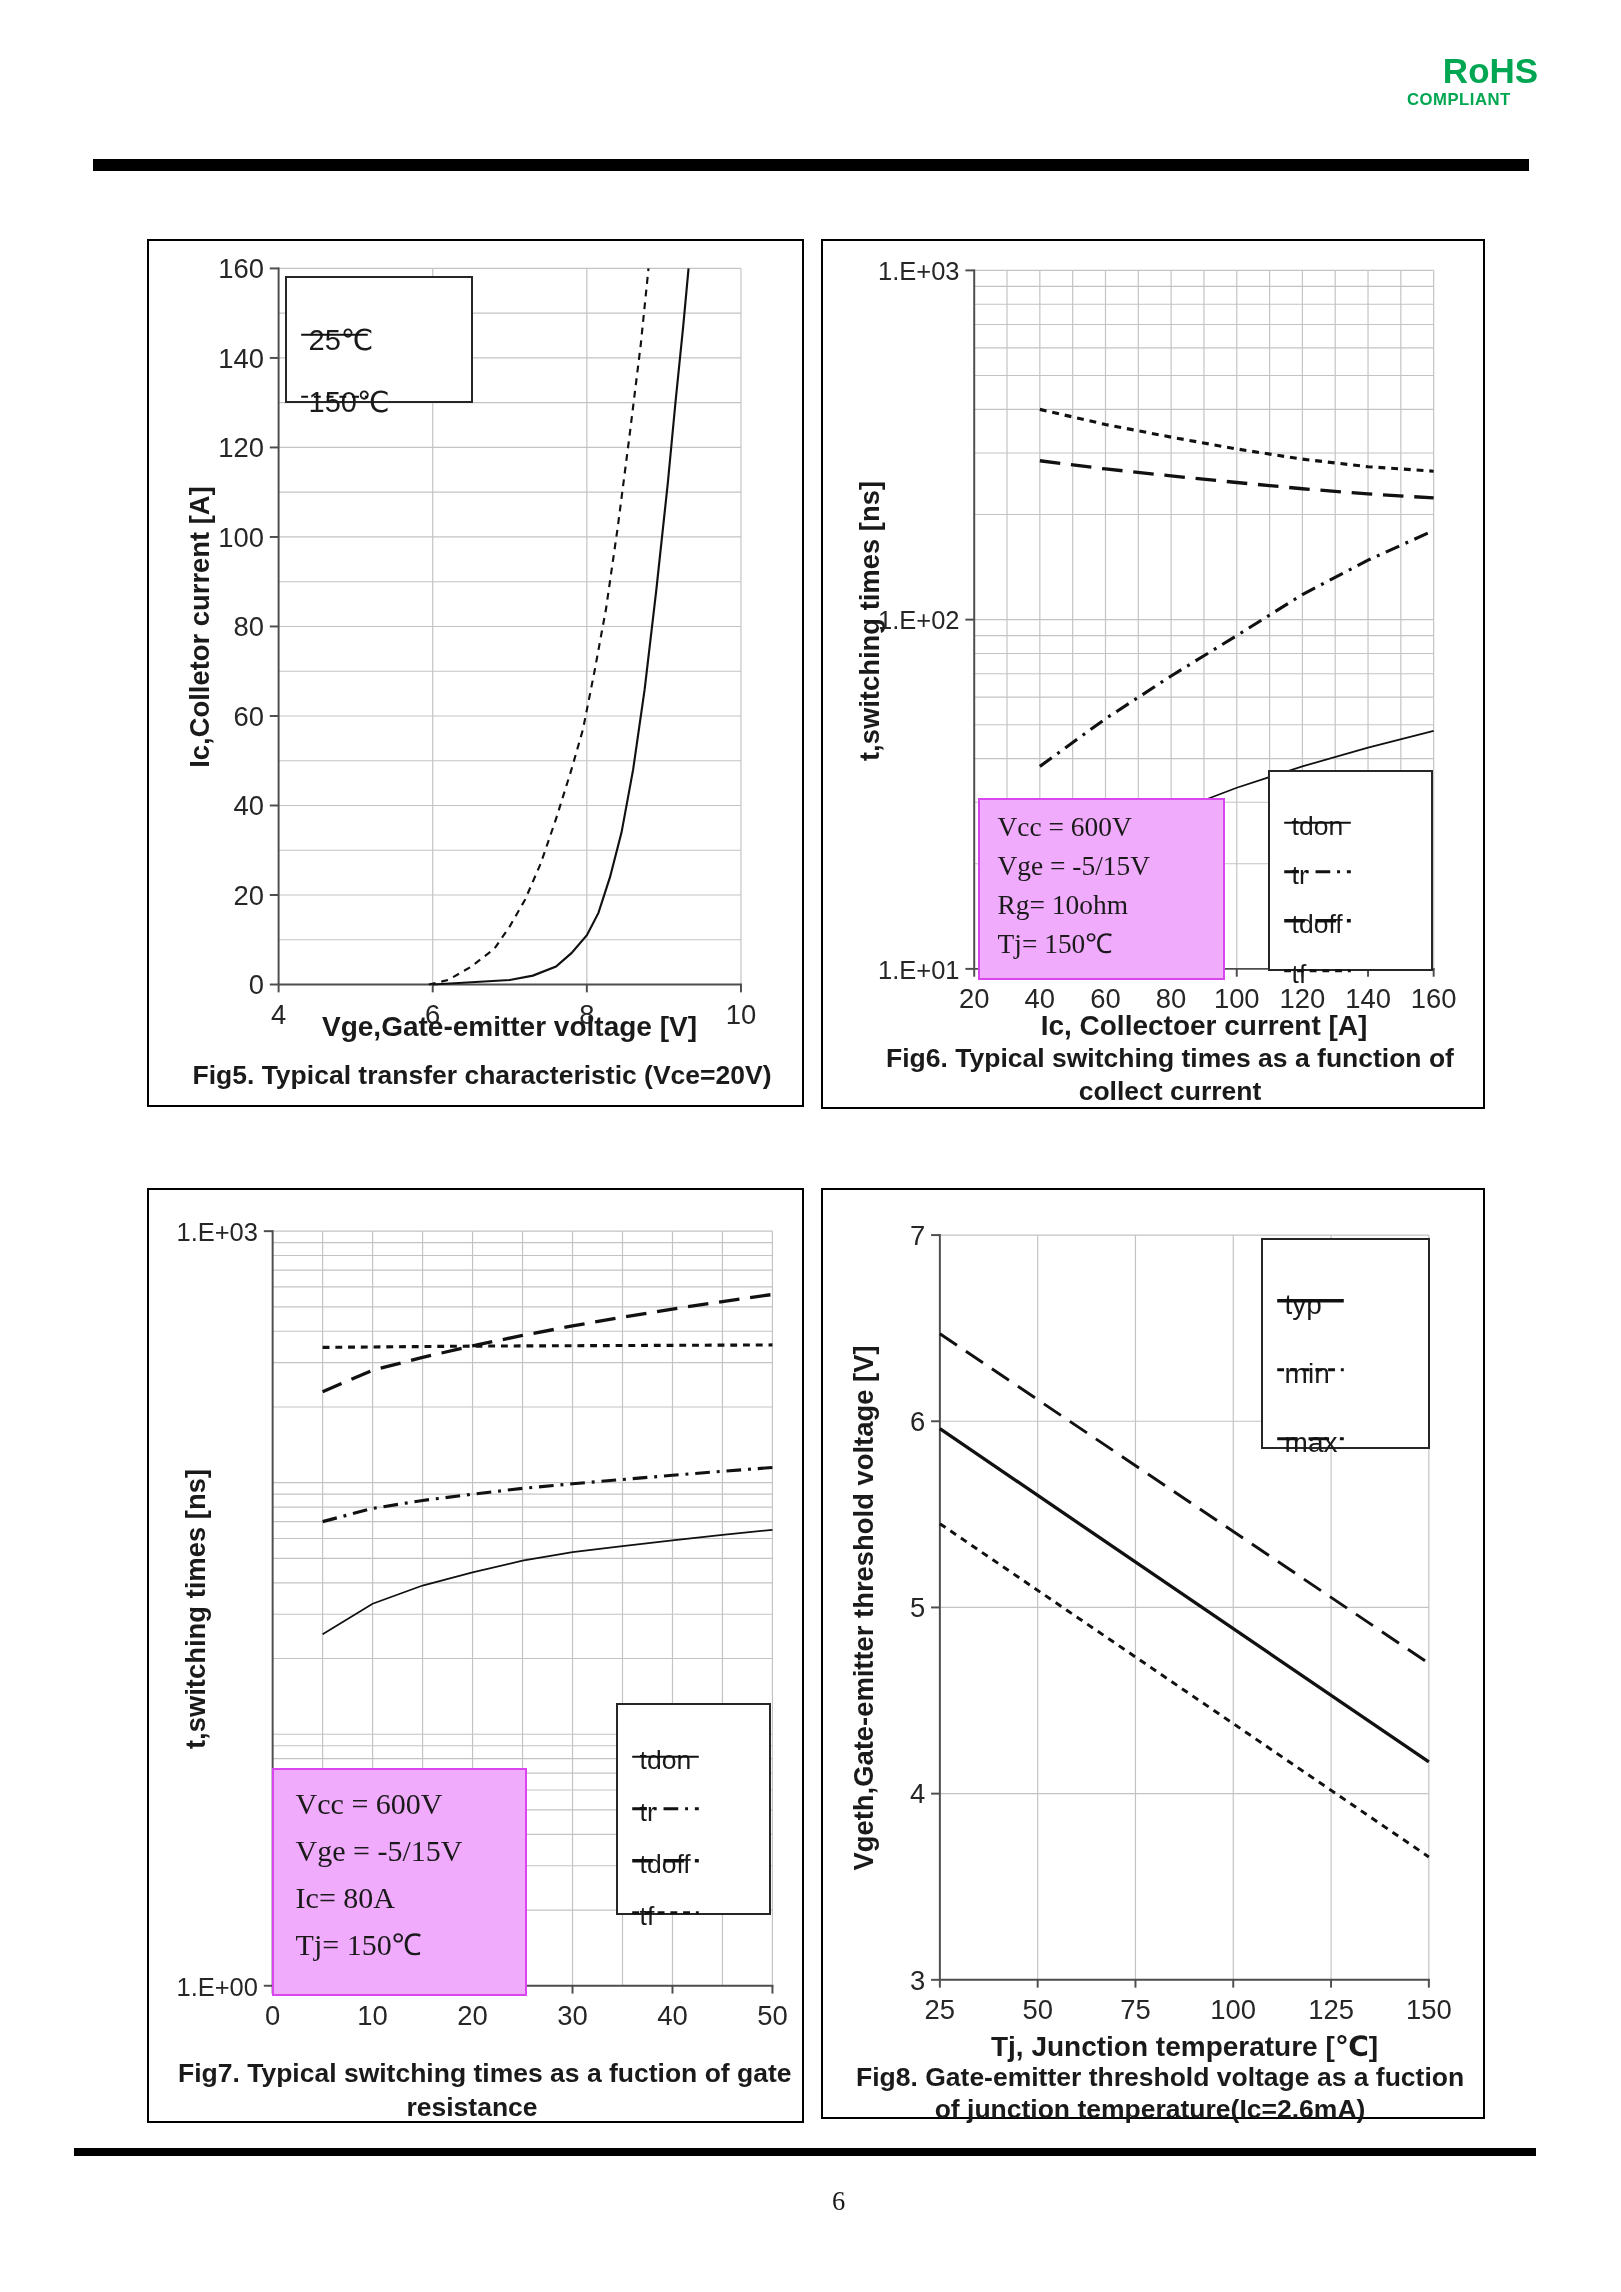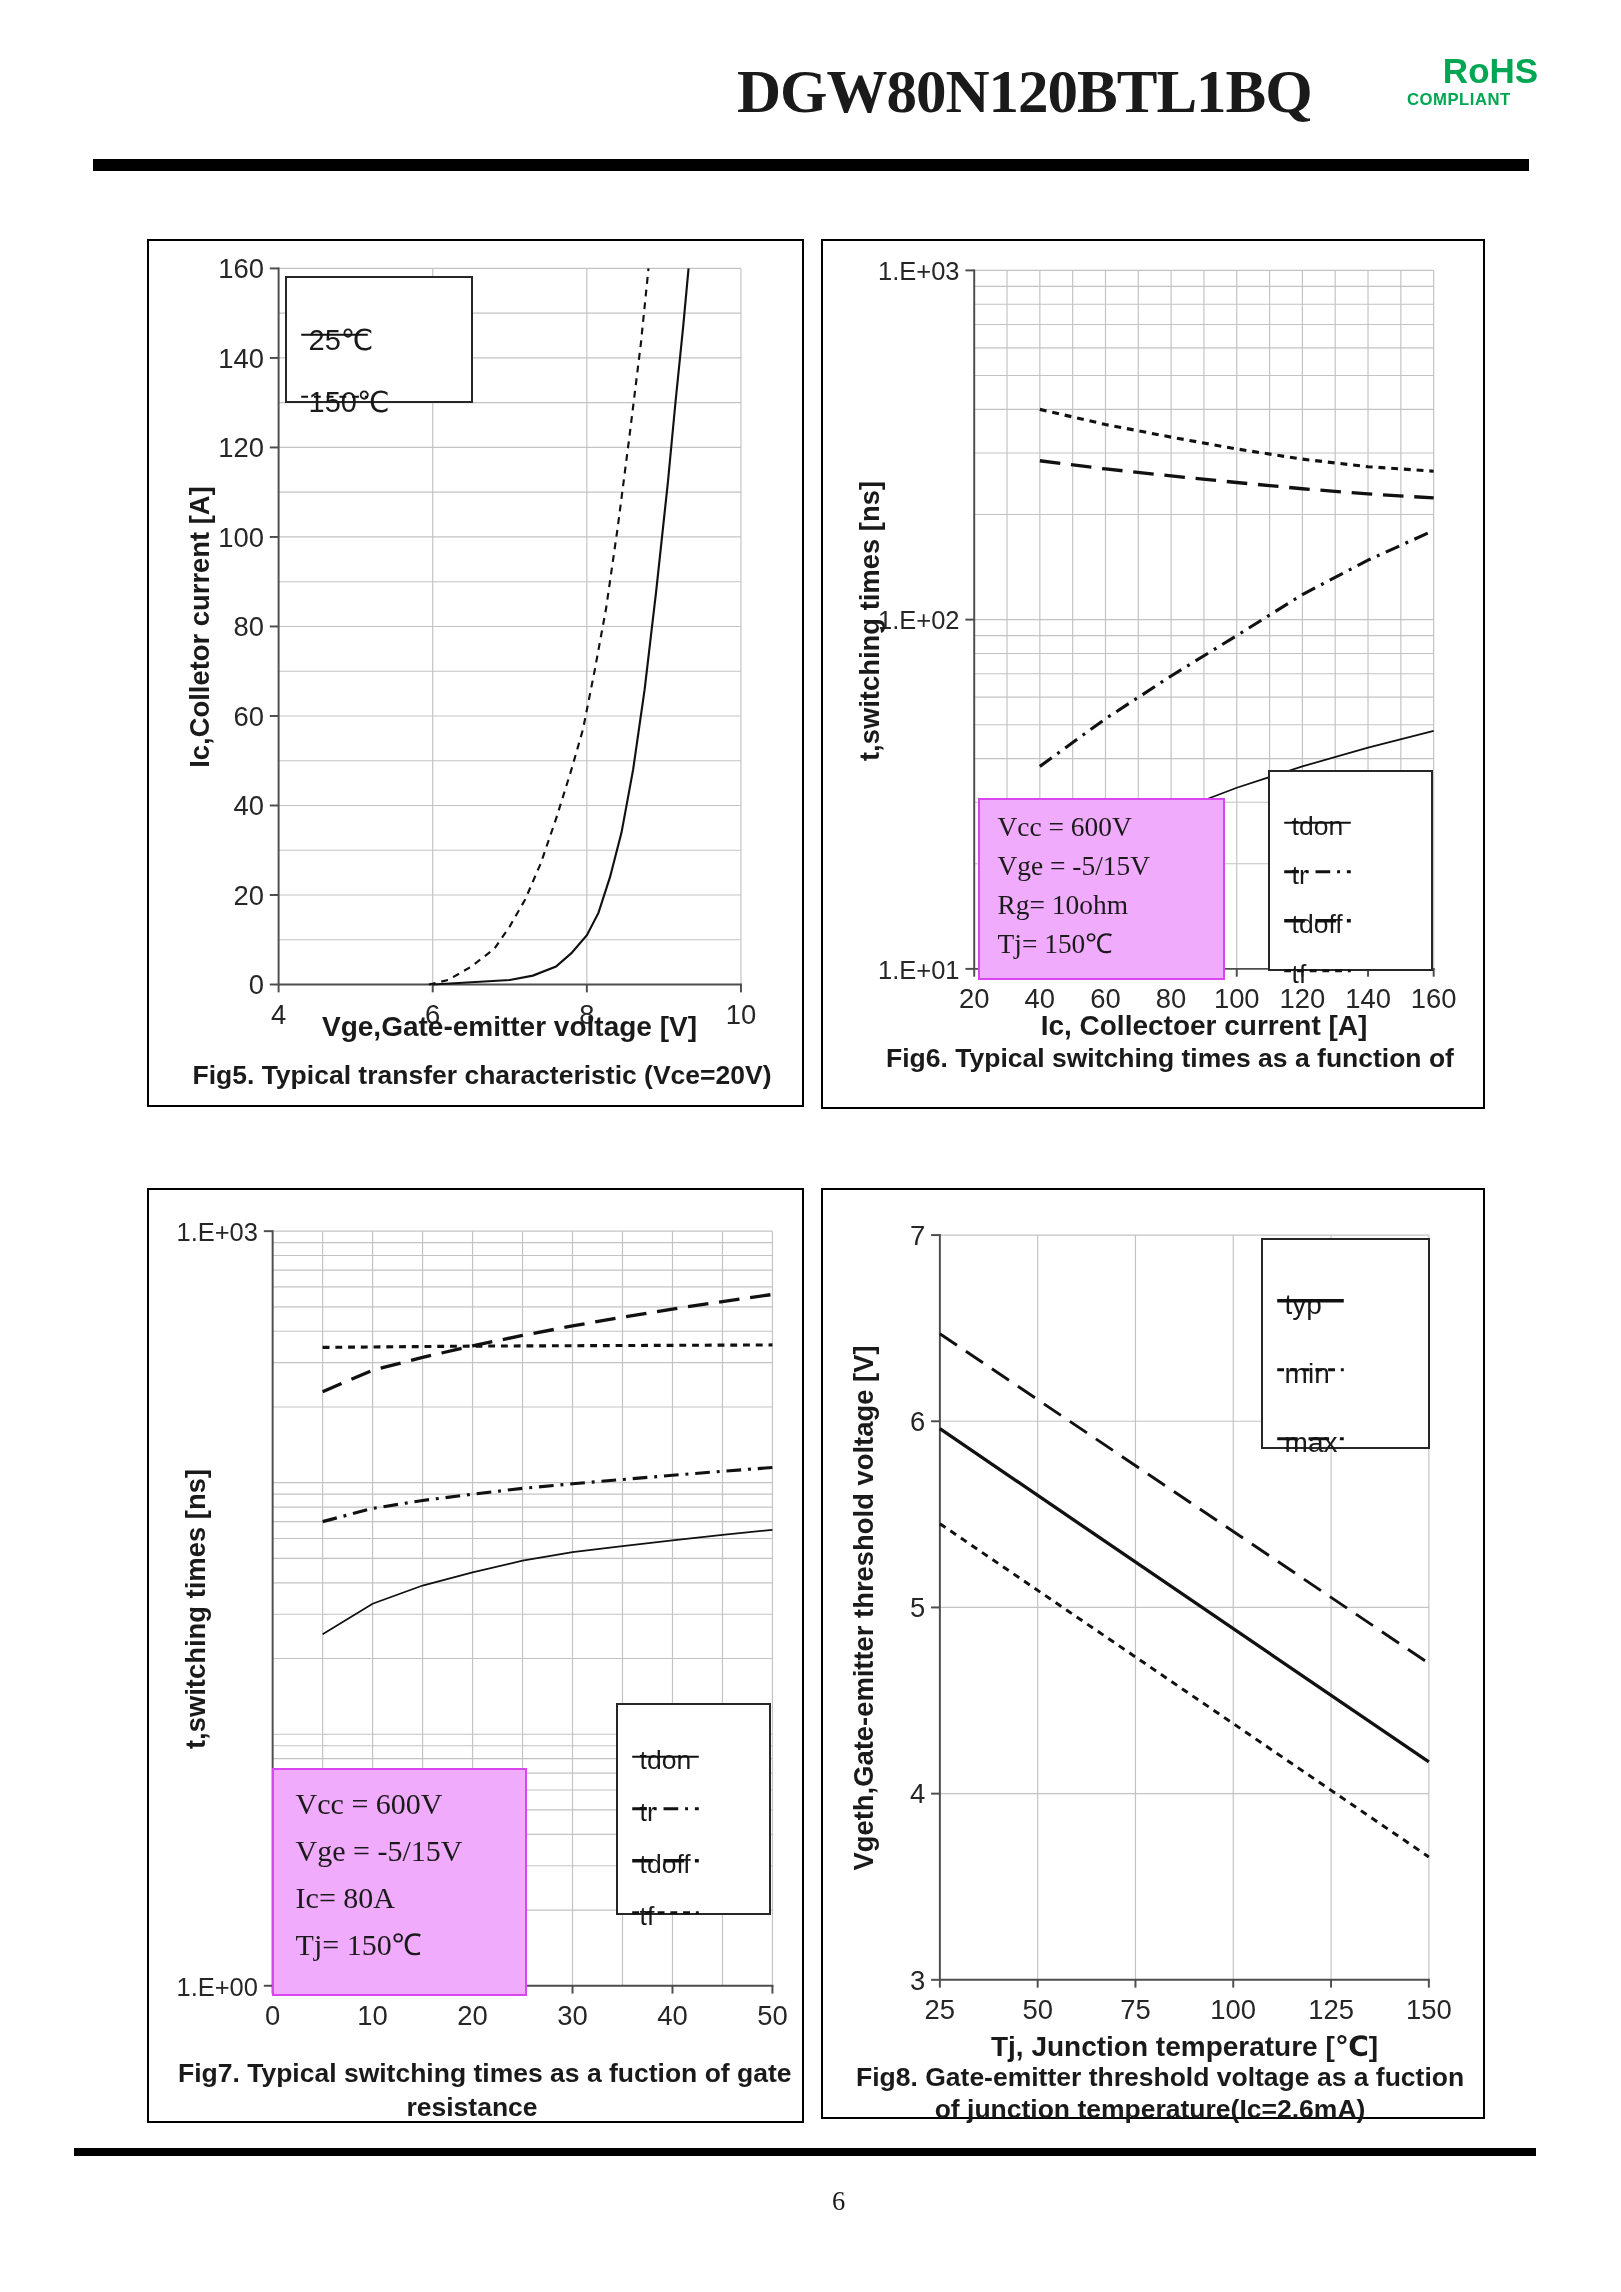--- a/index.html
+++ b/index.html
@@ -26,21 +26,20 @@
   .lg-row span{margin-left:9.8px;}
   .annbox{position:absolute;background:#f0abfc;border:2px solid #d946ef;
         font-family:Liberation Serif, serif;}
   .annbox div{white-space:nowrap;}
 </style>
 </head>
 <body>
 
 <div class="page">
 
-  <div class="doc-title">DGW80N120BTL1BQ</div>
   <div class="rohs" style="color: rgb(0, 166, 81);">
     <div class="r1">RoHS</div>
     <div class="r2">COMPLIANT</div>
   </div>
   <div class="hrule"></div>
 
   <div class="figure" id="fig5" style="left:147px;top:239px;width:653px;height:864px;">
     <svg id="fig5-svg" width="653" height="864" viewBox="0 0 666 882">
         <line x1="289.3333333333333" y1="28" x2="289.3333333333333" y2="759" stroke="#c3c3c3" stroke-width="1.2"></line>
         <line x1="446.66666666666663" y1="28" x2="446.66666666666663" y2="759" stroke="#c3c3c3" stroke-width="1.2"></line>
@@ -176,20 +175,21 @@
           <rect x="153" y="27" width="474" height="718"></rect>
         </clipPath>
         <polyline points="221.0,635.7 288.0,607.5 355.0,583.6 422.0,558.1 489.0,536.3 556.0,517.2 623.0,500.1" fill="none" stroke="#111" stroke-width="1.8" clip-path="url(#fig6-clip)"></polyline>
         <polyline points="221.0,536.3 288.0,487.7 355.0,444.0 422.0,402.8 489.0,360.9 556.0,325.8 623.0,295.5" fill="none" stroke="#111" stroke-width="3.2" clip-path="url(#fig6-clip)" stroke-dasharray="15 7 3 7"></polyline>
         <polyline points="221.0,224.3 288.0,232.7 355.0,239.8 422.0,246.5 489.0,252.9 556.0,258.2 623.0,262.3" fill="none" stroke="#111" stroke-width="3.4" clip-path="url(#fig6-clip)" stroke-dasharray="21 11"></polyline>
         <polyline points="221.0,171.9 288.0,187.3 355.0,200.2 422.0,212.3 489.0,222.7 556.0,230.4 623.0,235.0" fill="none" stroke="#111" stroke-width="3.2" clip-path="url(#fig6-clip)" stroke-dasharray="7 6"></polyline>
       </svg>
     <div class="ylabel" style="left:-247px;top:364px;">t,switching times [ns]</div>
     <div class="xlabel" style="left:151px;top:769px;width:460px;">Ic, Collectoer current [A]</div>
     <div class="caption" style="left:53px;top:802px;width:588px;">Fig6.  Typical switching times as a function of</div>
+    <div class="caption" style="left:53px;top:835px;width:588px;">collect current</div>
     <div class="annbox" id="fig6-ann" style="left:155px;top:557px;width:225px;height:170px;font-size:27.4px;line-height:39px;padding:7.8px 0 0 17.6px;">
         <div>Vcc = 600V</div>
         <div>Vge = -5/15V</div>
         <div>Rg= 10ohm</div>
         <div>Tj= 150℃</div>
       </div>
     <div class="legendbox" id="fig6-legend" style="left:445px;top:529px;width:161px;height:197px;">
         <div class="lg-row" style="left: 11.8px; top: 11px;">
           <svg width="71" height="23.5" viewBox="0 0 72 24">
             <line x1="2" y1="12" x2="70" y2="12" stroke="#111" stroke-width="1.8"></line>

